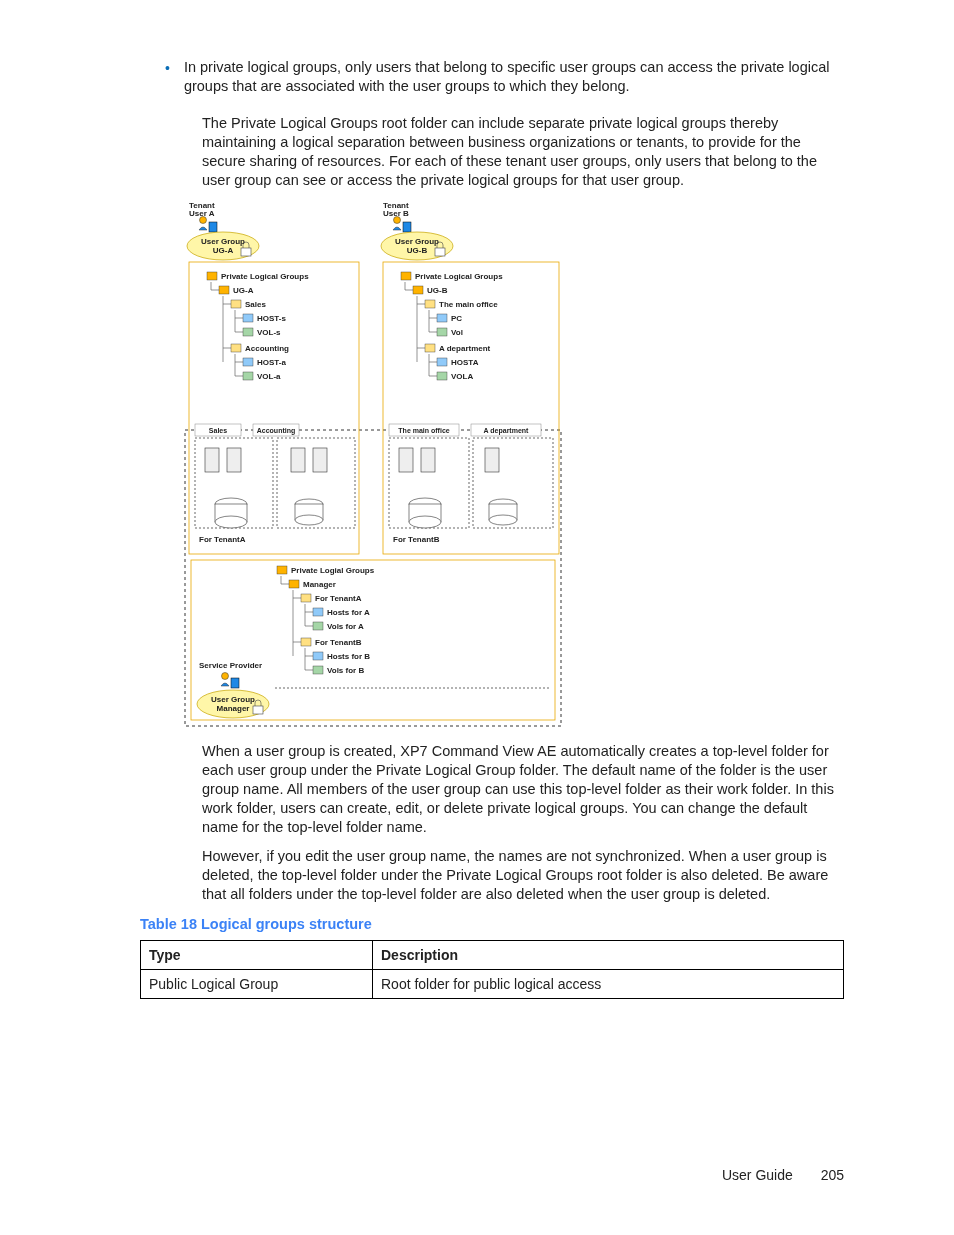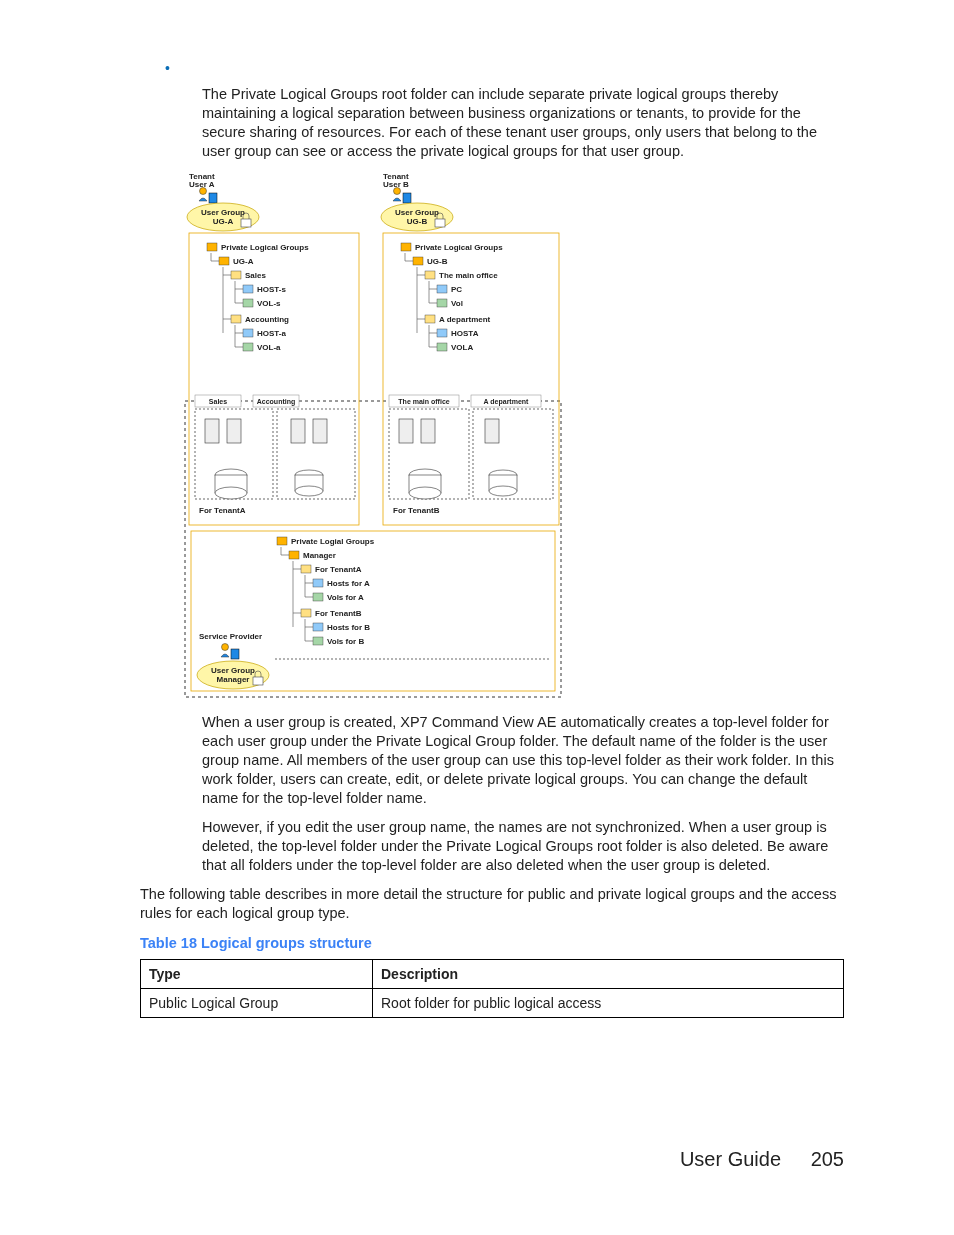--- a/index.html
+++ b/index.html
@@ -76,33 +76,34 @@
     border-bottom: 1.5px solid #000;
   }
   table.doc-table tbody td {
     border-left: 1.5px solid #000;
     border-right: 1.5px solid #000;
     border-bottom: 1.5px solid #000;
   }
   table.doc-table thead th:first-child { width: 33%; }
   .footer {
     position: absolute;
-    bottom: 64px;
+    bottom: 52px;
     right: 110px;
-    font-size: 20px;
+    font-size: 14px;
   }
   .footer .pn { margin-left: 24px; }
 </style>
 </head>
 <body>
 
 <div class="page">
 
   <div class="bullet-row">
     <span class="bullet">•</span>
+    <p>In private logical groups, only users that belong to specific user groups can access the private logical groups that are associated with the user groups to which they belong.</p>
   </div>
 
   <p class="indent">The Private Logical Groups root folder can include separate private logical groups thereby maintaining a logical separation between business organizations or tenants, to provide for the secure sharing of resources. For each of these tenant user groups, only users that belong to the user group can see or access the private logical groups for that user group.</p>
 
   <div class="diagram-wrap">
     <svg class="diag-svg" width="380" height="530" viewBox="0 0 380 530">
 
       <rect x="2" y="230" width="376" height="296" fill="none" stroke="#000" stroke-width="0.8" stroke-dasharray="3 3"></rect>
 
       <g>
@@ -303,21 +304,20 @@
         <text x="50" y="151" class="dlabel" text-anchor="middle">Manager</text>
         <rect x="70" y="146" width="10" height="8" fill="#fff" stroke="#444" stroke-width="0.6"></rect>
         <path d="M72 146 v-3 a3 3 0 0 1 6 0 v3" fill="none" stroke="#444" stroke-width="0.6"></path>
         <line x1="92" y1="128" x2="368" y2="128" stroke="#000" stroke-width="0.6" stroke-dasharray="2 2"></line>
       </g>
     </svg>
   </div>
 
   <p class="indent">When a user group is created, XP7 Command View AE automatically creates a top-level folder for each user group under the Private Logical Group folder. The default name of the folder is the user group name. All members of the user group can use this top-level folder as their work folder. In this work folder, users can create, edit, or delete private logical groups. You can change the default name for the top-level folder name.</p>
   <p class="indent">However, if you edit the user group name, the names are not synchronized. When a user group is deleted, the top-level folder under the Private Logical Groups root folder is also deleted. Be aware that all folders under the top-level folder are also deleted when the user group is deleted.</p>
-  <p>The following table describes in more detail the structure for public and private logical groups and the access rules for each logical group type.</p>
 
   <div class="heading-blue">Table 18 Logical groups structure</div>
 
   <table class="doc-table">
     <thead>
       <tr>
         <th>Type</th>
         <th>Description</th>
       </tr>
     </thead>

